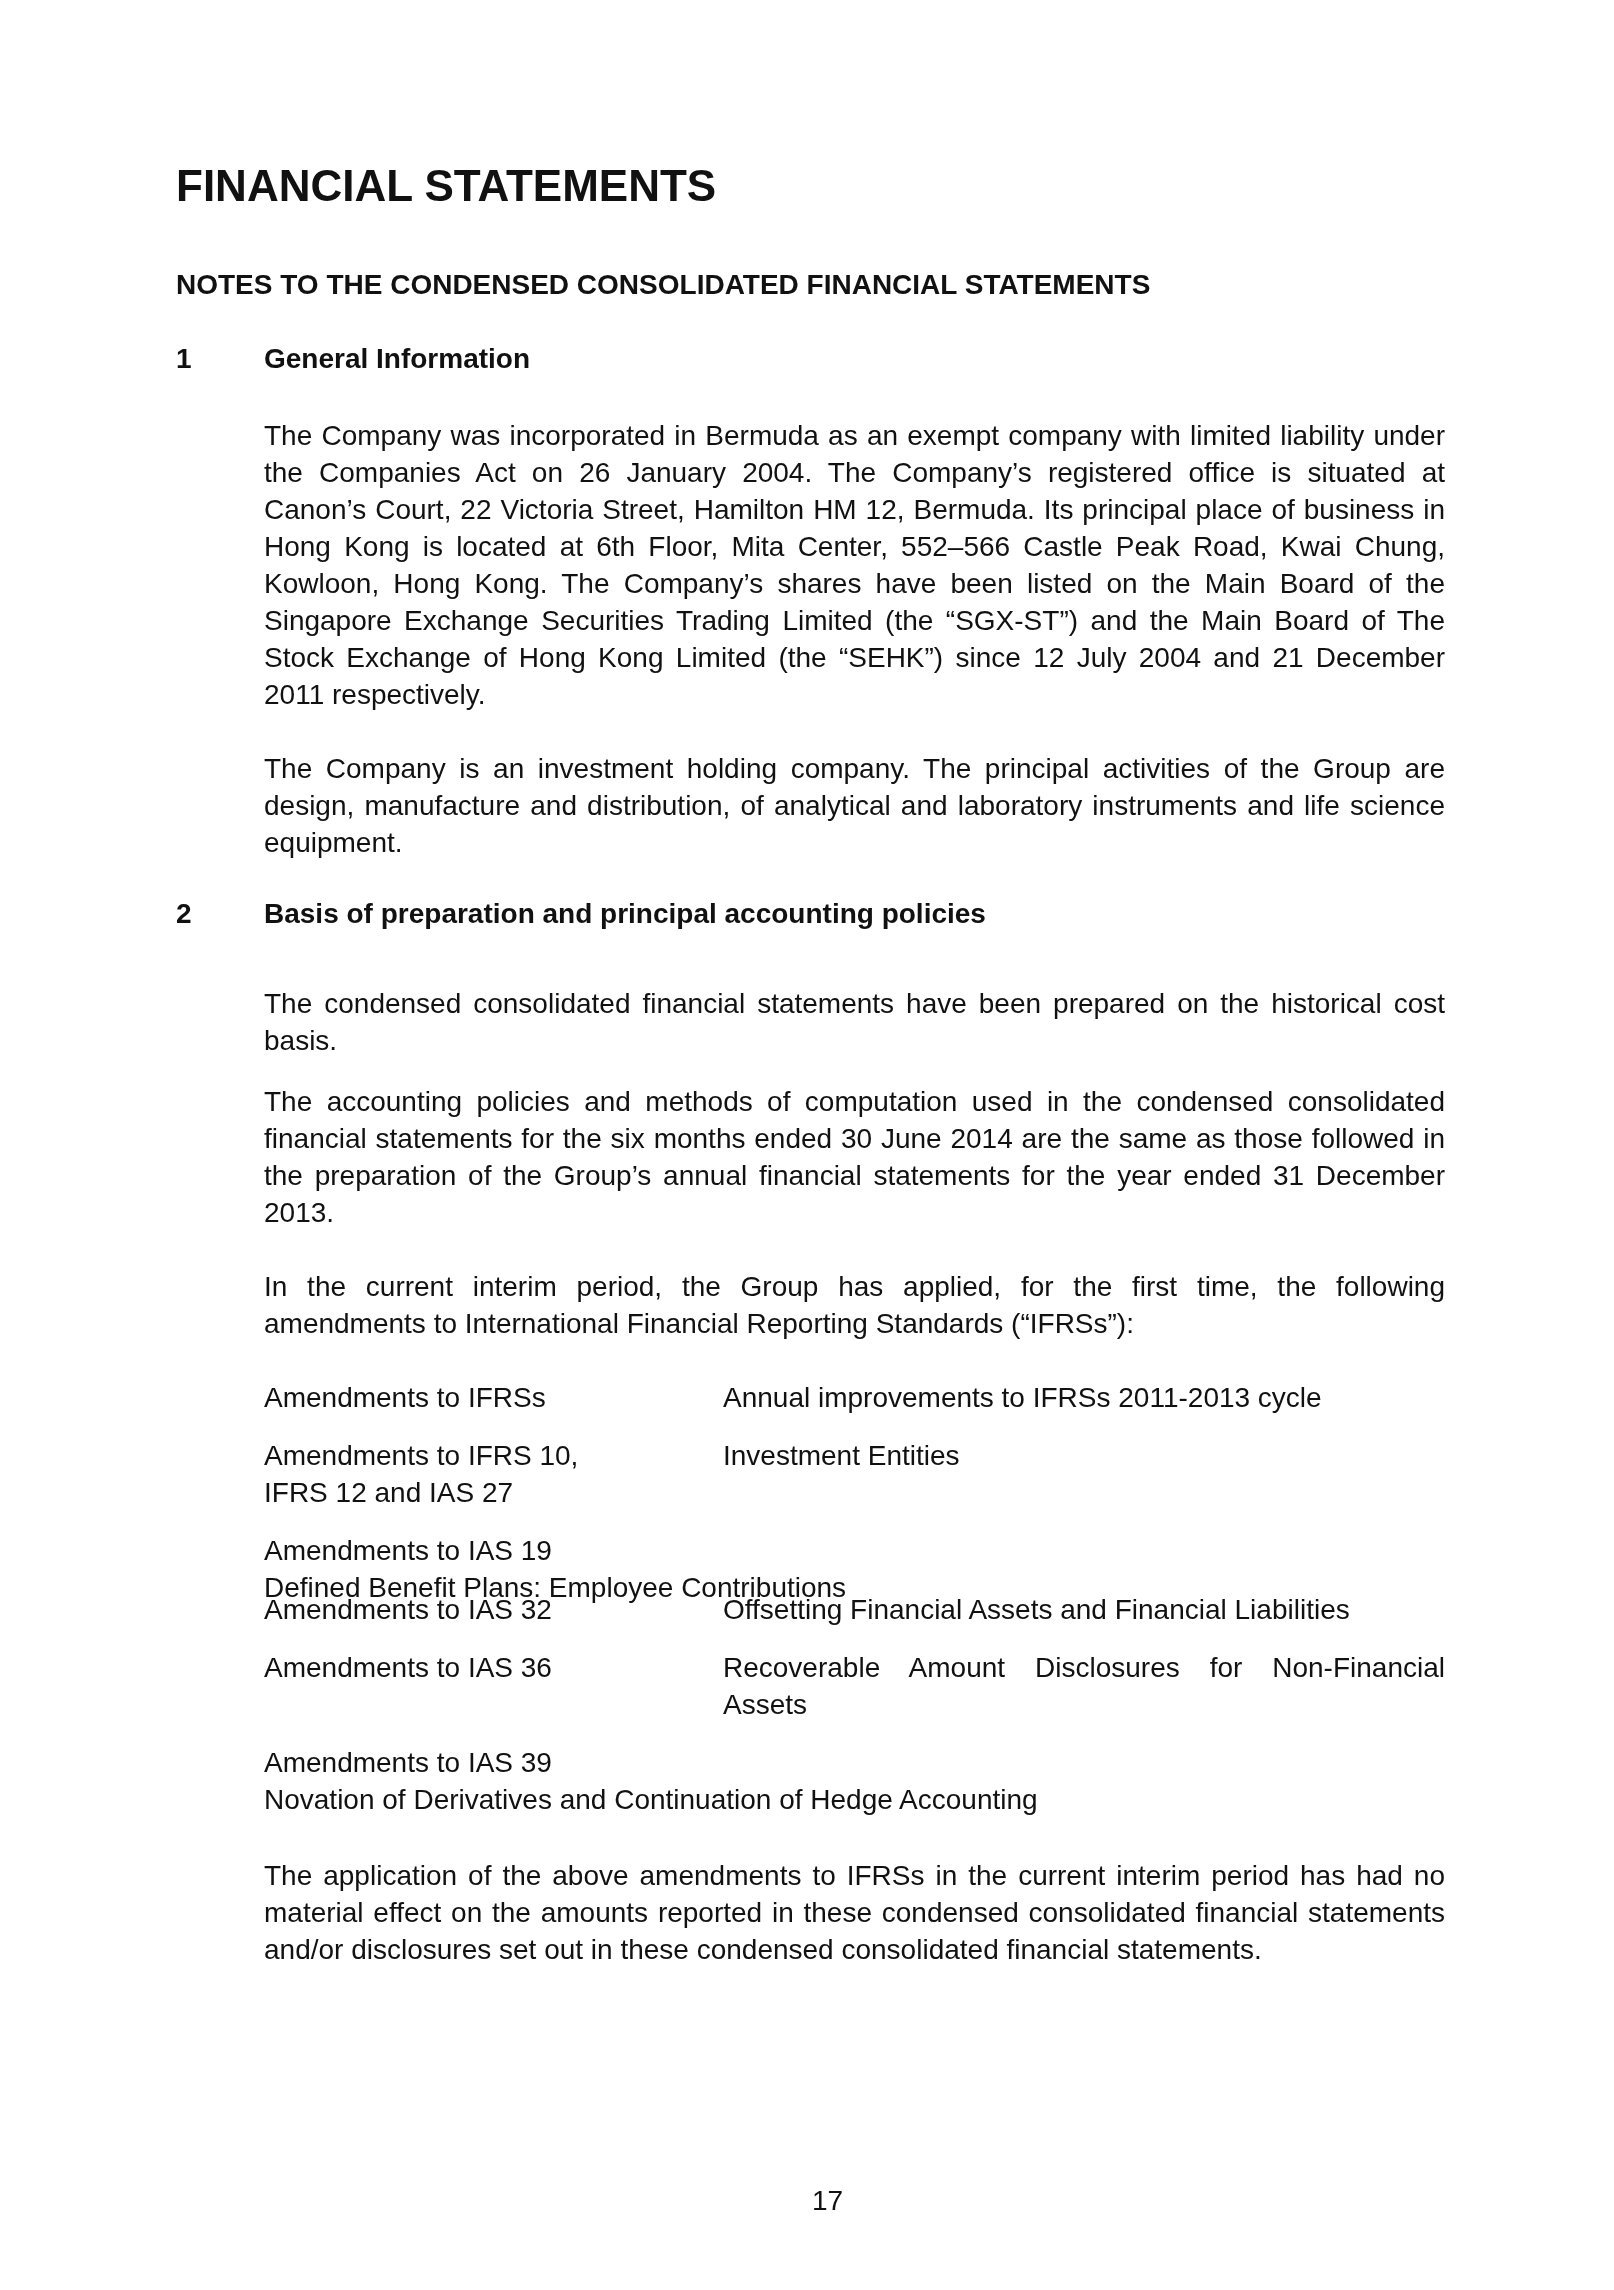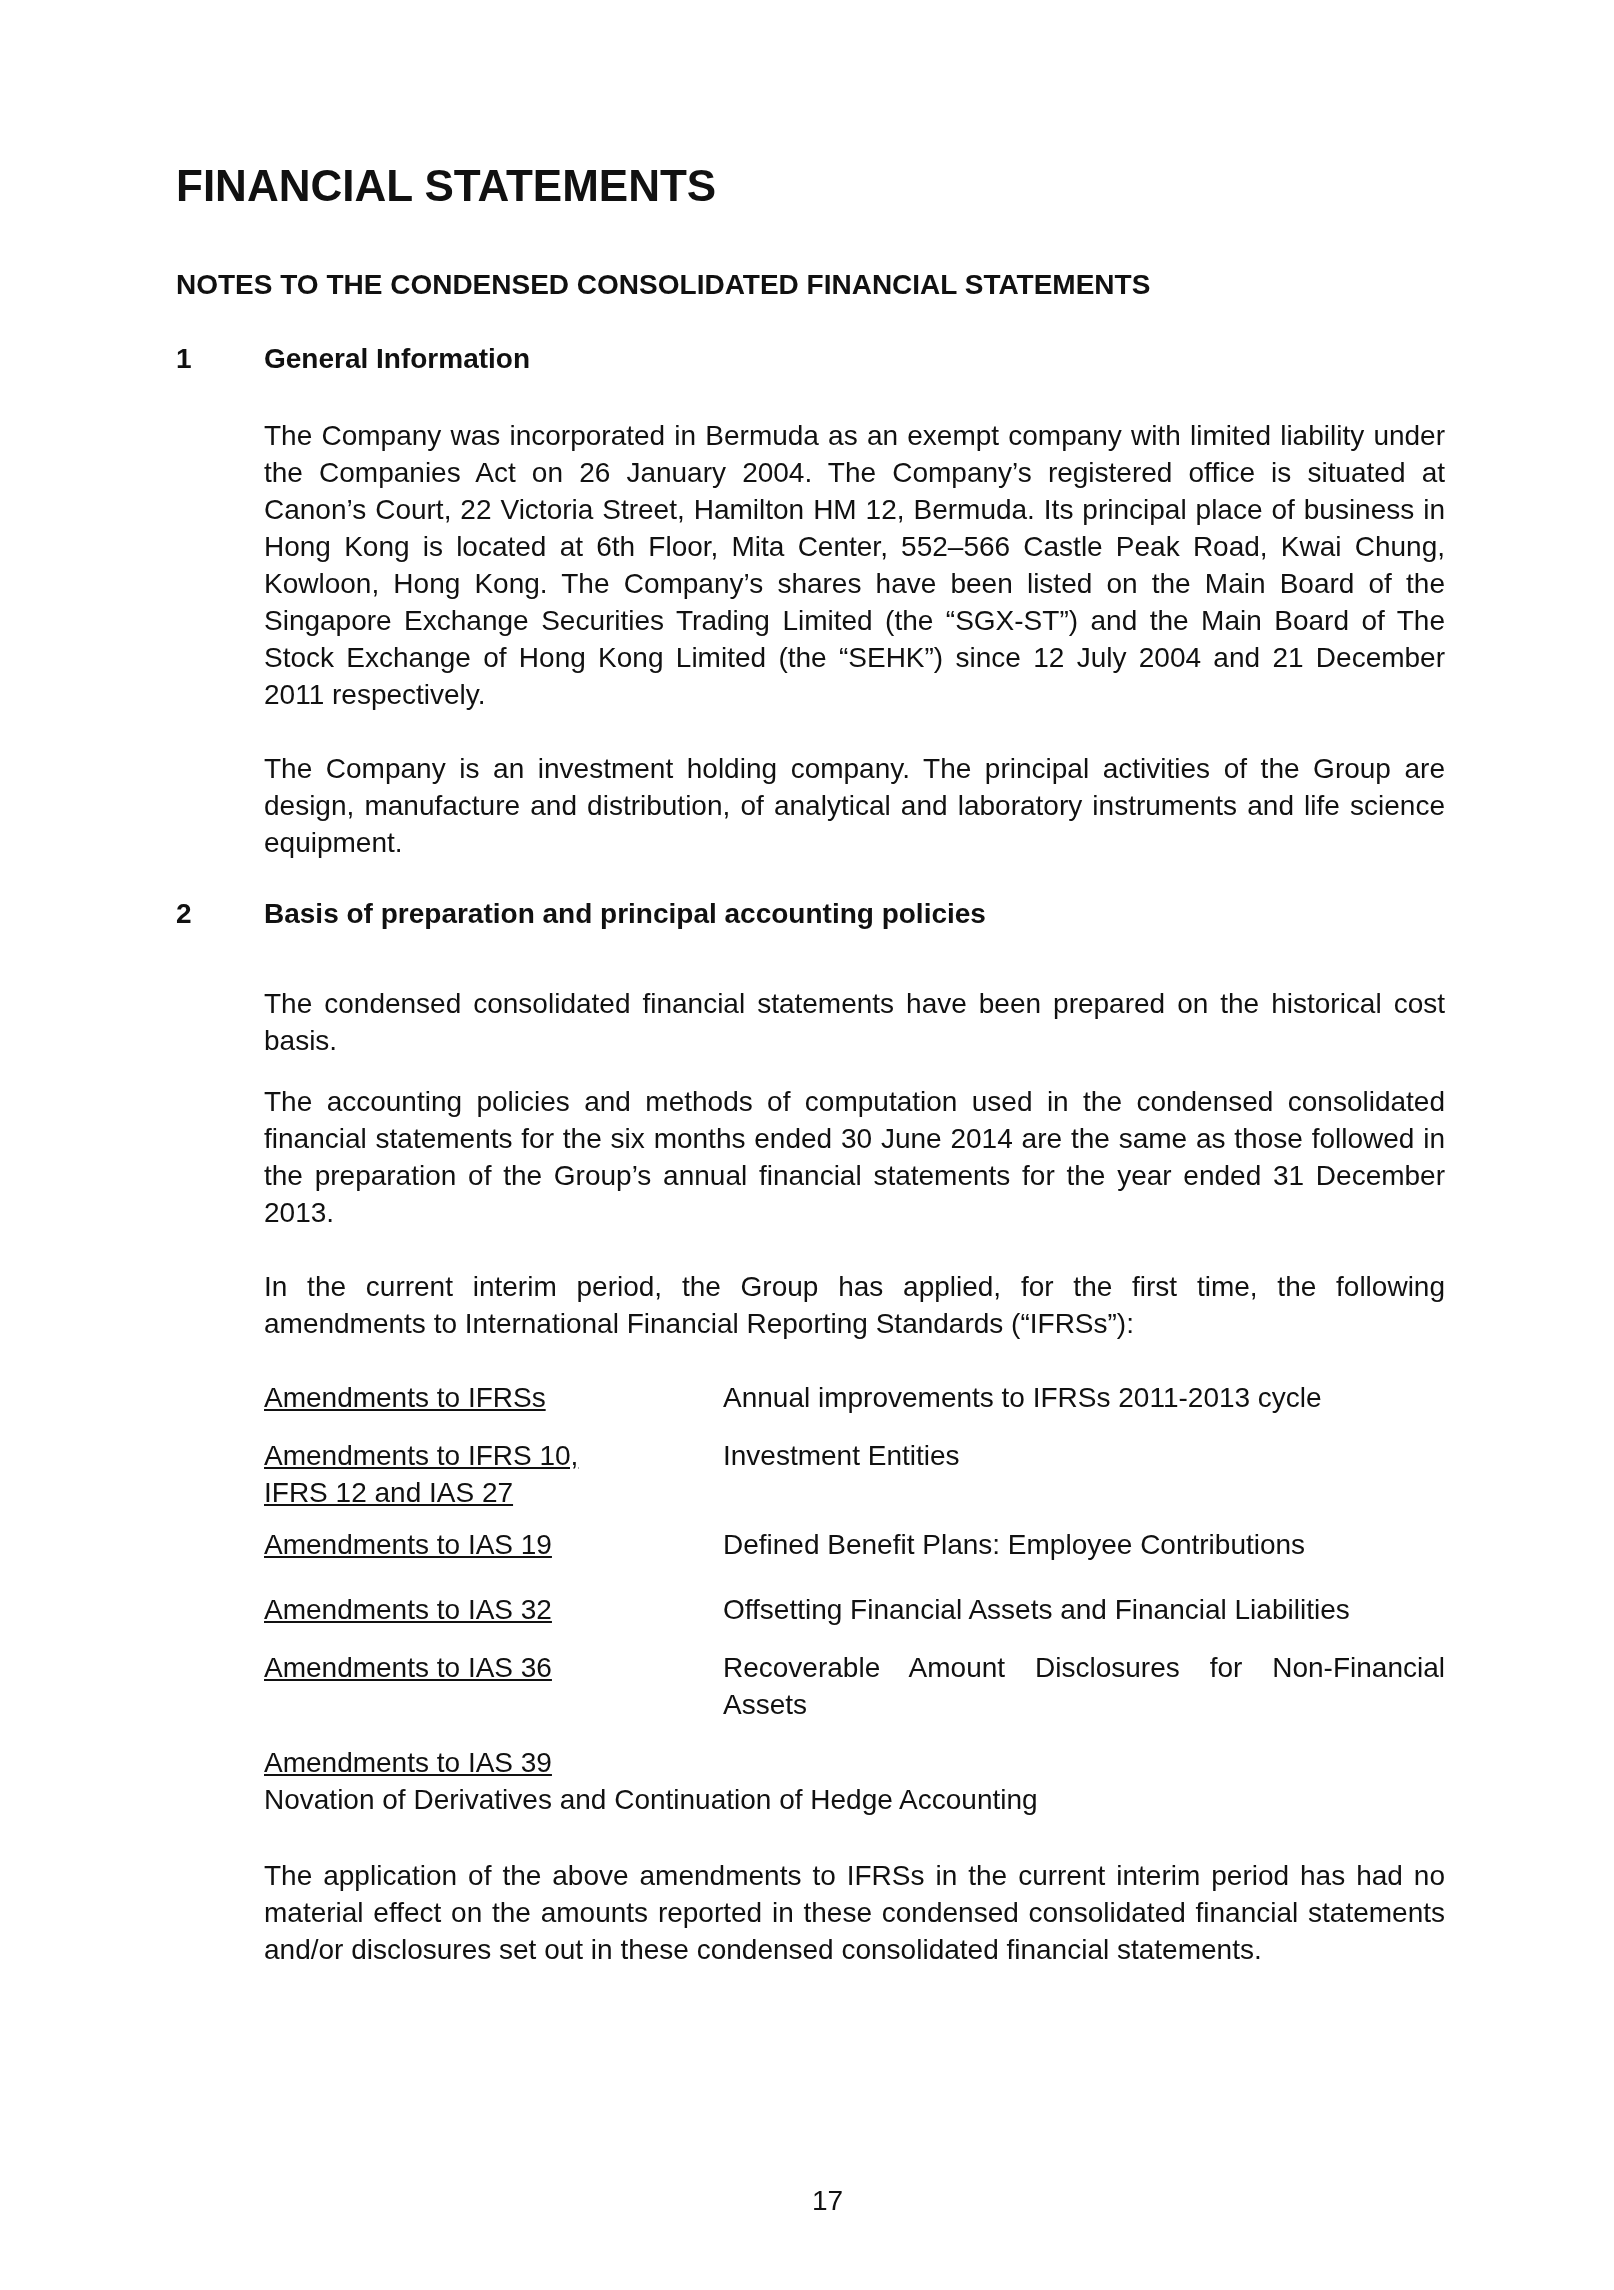--- a/index.html
+++ b/index.html
@@ -6,21 +6,21 @@
   body { width: 1615px; height: 2291px; position: relative; overflow: hidden;
          font-family: "Liberation Sans", sans-serif; color: #111111; }
   .page-title { position: absolute; left: 176px; top: 161px; font-size: 44px; font-weight: bold; margin: 0; letter-spacing: 0px; }
   .notes-heading { position: absolute; left: 176px; top: 269px; font-size: 28px; font-weight: bold; margin: 0; }
   .section-heading { position: absolute; left: 176px; font-size: 28px; font-weight: bold; margin: 0; display: flex; }
   .section-heading .num { width: 88px; display: inline-block; }
   .para { position: absolute; left: 264px; width: 1181px; font-size: 28px; line-height: 37px;
           text-align: justify; margin: 0; }
   .amend-table { position: absolute; left: 264px; width: 1181px; font-size: 28px; line-height: 37px; }
   .amend-row { display: flex; position: absolute; left: 0; width: 1181px; }
-  .amend-std { width: 459px; flex: none; white-space: pre-line; text-decoration: underline; }
+  .amend-std { width: 459px; flex: none; white-space: pre-line; }
   .amend-desc { flex: 1; text-align: justify; }
   .page-number { position: absolute; left: 0; width: 1615px; top: 2185px; text-align: center; font-size: 28px; margin-left: 20px; }
 </style>
 </head>
 <body>
 
 <h1 class="page-title">FINANCIAL STATEMENTS</h1>
 <h2 class="notes-heading">NOTES TO THE CONDENSED CONSOLIDATED FINANCIAL STATEMENTS</h2>
 
 <h3 class="section-heading" style="top:343px;">
@@ -41,21 +41,21 @@
 <div class="amend-table" style="top:1379px;">
   <div class="amend-row" style="top:0px;">
     <span class="amend-std">Amendments to IFRSs</span>
     <span class="amend-desc">Annual improvements to IFRSs 2011-2013 cycle</span>
   </div>
   <div class="amend-row" style="top:58px;">
     <span class="amend-std">Amendments to IFRS 10,
   IFRS 12 and IAS 27</span>
     <span class="amend-desc">Investment Entities</span>
   </div>
-  <div class="amend-row" style="top:147px;">
+  <div class="amend-row" style="top:153px;flex-direction:column;">
     <span class="amend-std">Amendments to IAS 19</span>
     <span class="amend-desc">Defined Benefit Plans: Employee Contributions</span>
   </div>
   <div class="amend-row" style="top:212px;">
     <span class="amend-std">Amendments to IAS 32</span>
     <span class="amend-desc">Offsetting Financial Assets and Financial Liabilities</span>
   </div>
   <div class="amend-row" style="top:270px;">
     <span class="amend-std">Amendments to IAS 36</span>
     <span class="amend-desc">Recoverable Amount Disclosures for Non-Financial Assets</span>

